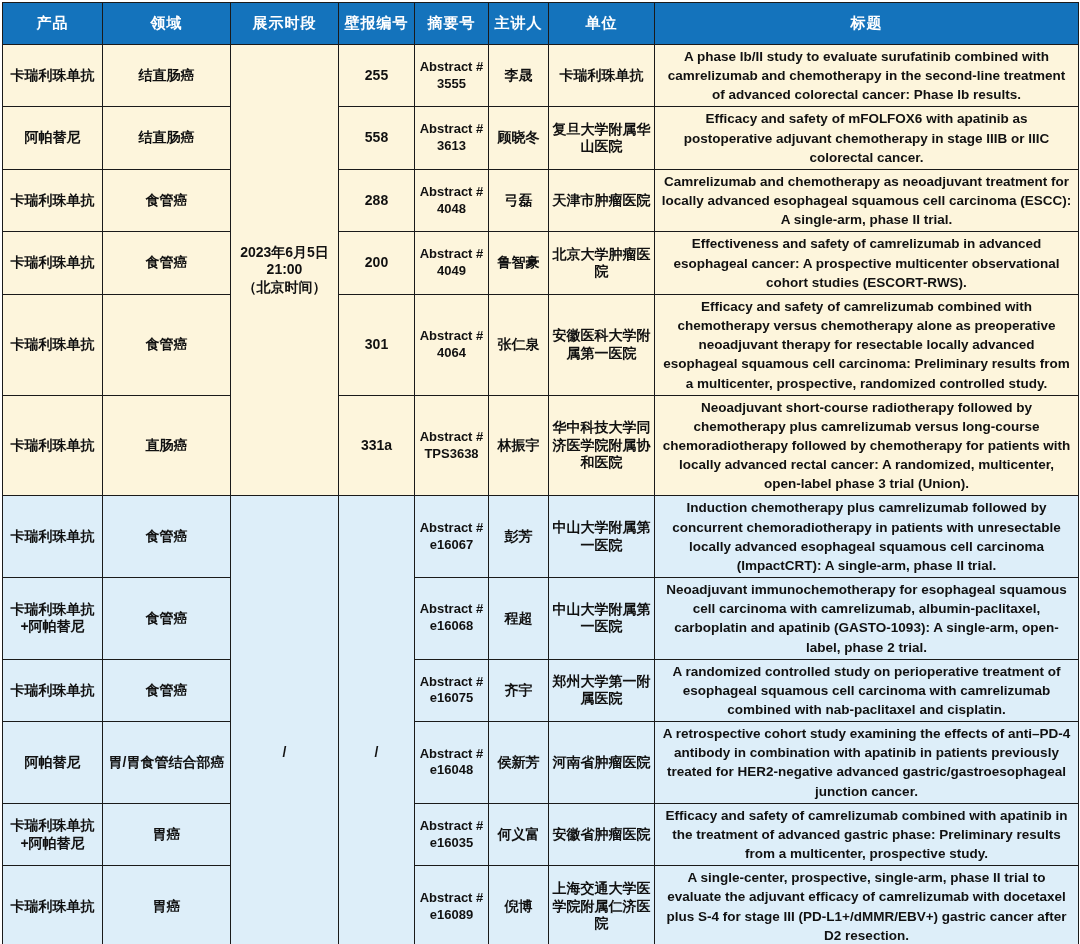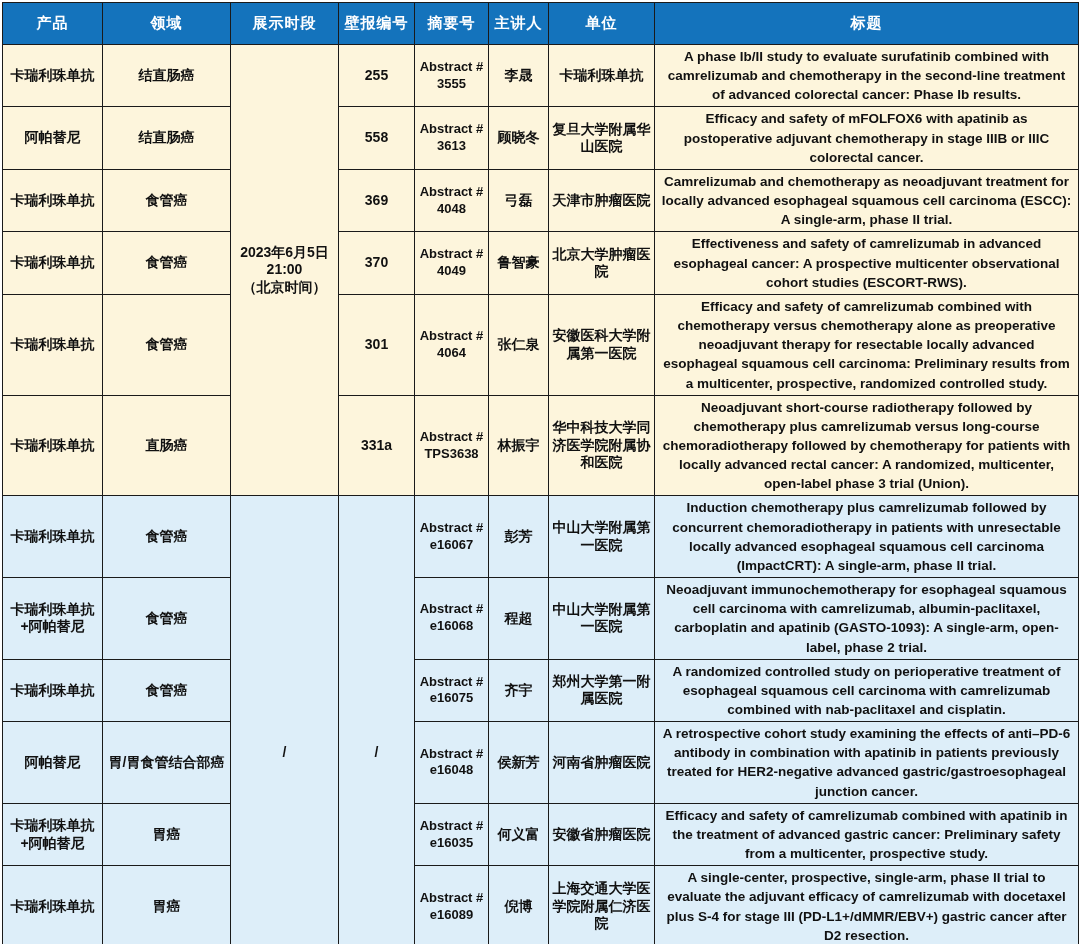--- a/index.html
+++ b/index.html
@@ -105,31 +105,31 @@
           <td class="c-poster">558</td>
           <td class="c-abstract pre">Abstract #
 3613</td>
           <td class="c-speaker">顾晓冬</td>
           <td class="c-institution">复旦大学附属华山医院</td>
           <td class="c-title">Efficacy and safety of mFOLFOX6 with apatinib as postoperative adjuvant chemotherapy in stage IIIB or IIIC colorectal cancer.</td>
         </tr>
         <tr>
           <td class="c-product">卡瑞利珠单抗</td>
           <td class="c-field">食管癌</td>
-          <td class="c-poster">369</td>
+          <td class="c-poster">288</td>
           <td class="c-abstract pre">Abstract #
 4048</td>
           <td class="c-speaker">弓磊</td>
           <td class="c-institution">天津市肿瘤医院</td>
           <td class="c-title">Camrelizumab and chemotherapy as neoadjuvant treatment for locally advanced esophageal squamous cell carcinoma (ESCC): A single-arm, phase II trial.</td>
         </tr>
         <tr>
           <td class="c-product">卡瑞利珠单抗</td>
           <td class="c-field">食管癌</td>
-          <td class="c-poster">370</td>
+          <td class="c-poster">200</td>
           <td class="c-abstract pre">Abstract #
 4049</td>
           <td class="c-speaker">鲁智豪</td>
           <td class="c-institution">北京大学肿瘤医院</td>
           <td class="c-title">Effectiveness and safety of camrelizumab in advanced esophageal cancer: A prospective multicenter observational cohort studies (ESCORT-RWS).</td>
         </tr>
         <tr>
           <td class="c-product">卡瑞利珠单抗</td>
           <td class="c-field">食管癌</td>
           <td class="c-poster">301</td>
@@ -180,30 +180,30 @@
           <td class="c-institution">郑州大学第一附属医院</td>
           <td class="c-title">A randomized controlled study on perioperative treatment of esophageal squamous cell carcinoma with camrelizumab combined with nab-paclitaxel and cisplatin.</td>
         </tr>
         <tr>
           <td class="c-product">阿帕替尼</td>
           <td class="c-field">胃/胃食管结合部癌</td>
           <td class="c-abstract pre">Abstract #
 e16048</td>
           <td class="c-speaker">侯新芳</td>
           <td class="c-institution">河南省肿瘤医院</td>
-          <td class="c-title">A retrospective cohort study examining the effects of anti–PD-6 antibody in combination with apatinib in patients previously treated for HER2-negative advanced gastric/gastroesophageal junction cancer.</td>
+          <td class="c-title">A retrospective cohort study examining the effects of anti–PD-4 antibody in combination with apatinib in patients previously treated for HER2-negative advanced gastric/gastroesophageal junction cancer.</td>
         </tr>
         <tr>
           <td class="c-product">卡瑞利珠单抗+阿帕替尼</td>
           <td class="c-field">胃癌</td>
           <td class="c-abstract pre">Abstract #
 e16035</td>
           <td class="c-speaker">何义富</td>
           <td class="c-institution">安徽省肿瘤医院</td>
-          <td class="c-title">Efficacy and safety of camrelizumab combined with apatinib in the treatment of advanced gastric cancer: Preliminary safety from a multicenter, prospective study.</td>
+          <td class="c-title">Efficacy and safety of camrelizumab combined with apatinib in the treatment of advanced gastric phase: Preliminary results from a multicenter, prospective study.</td>
         </tr>
         <tr>
           <td class="c-product">卡瑞利珠单抗</td>
           <td class="c-field">胃癌</td>
           <td class="c-abstract pre">Abstract #
 e16089</td>
           <td class="c-speaker">倪博</td>
           <td class="c-institution">上海交通大学医学院附属仁济医院</td>
           <td class="c-title">A single-center, prospective, single-arm, phase II trial to evaluate the adjuvant efficacy of camrelizumab with docetaxel plus S-4 for stage III (PD-L1+/dMMR/EBV+) gastric cancer after D2 resection.</td>
         </tr>

